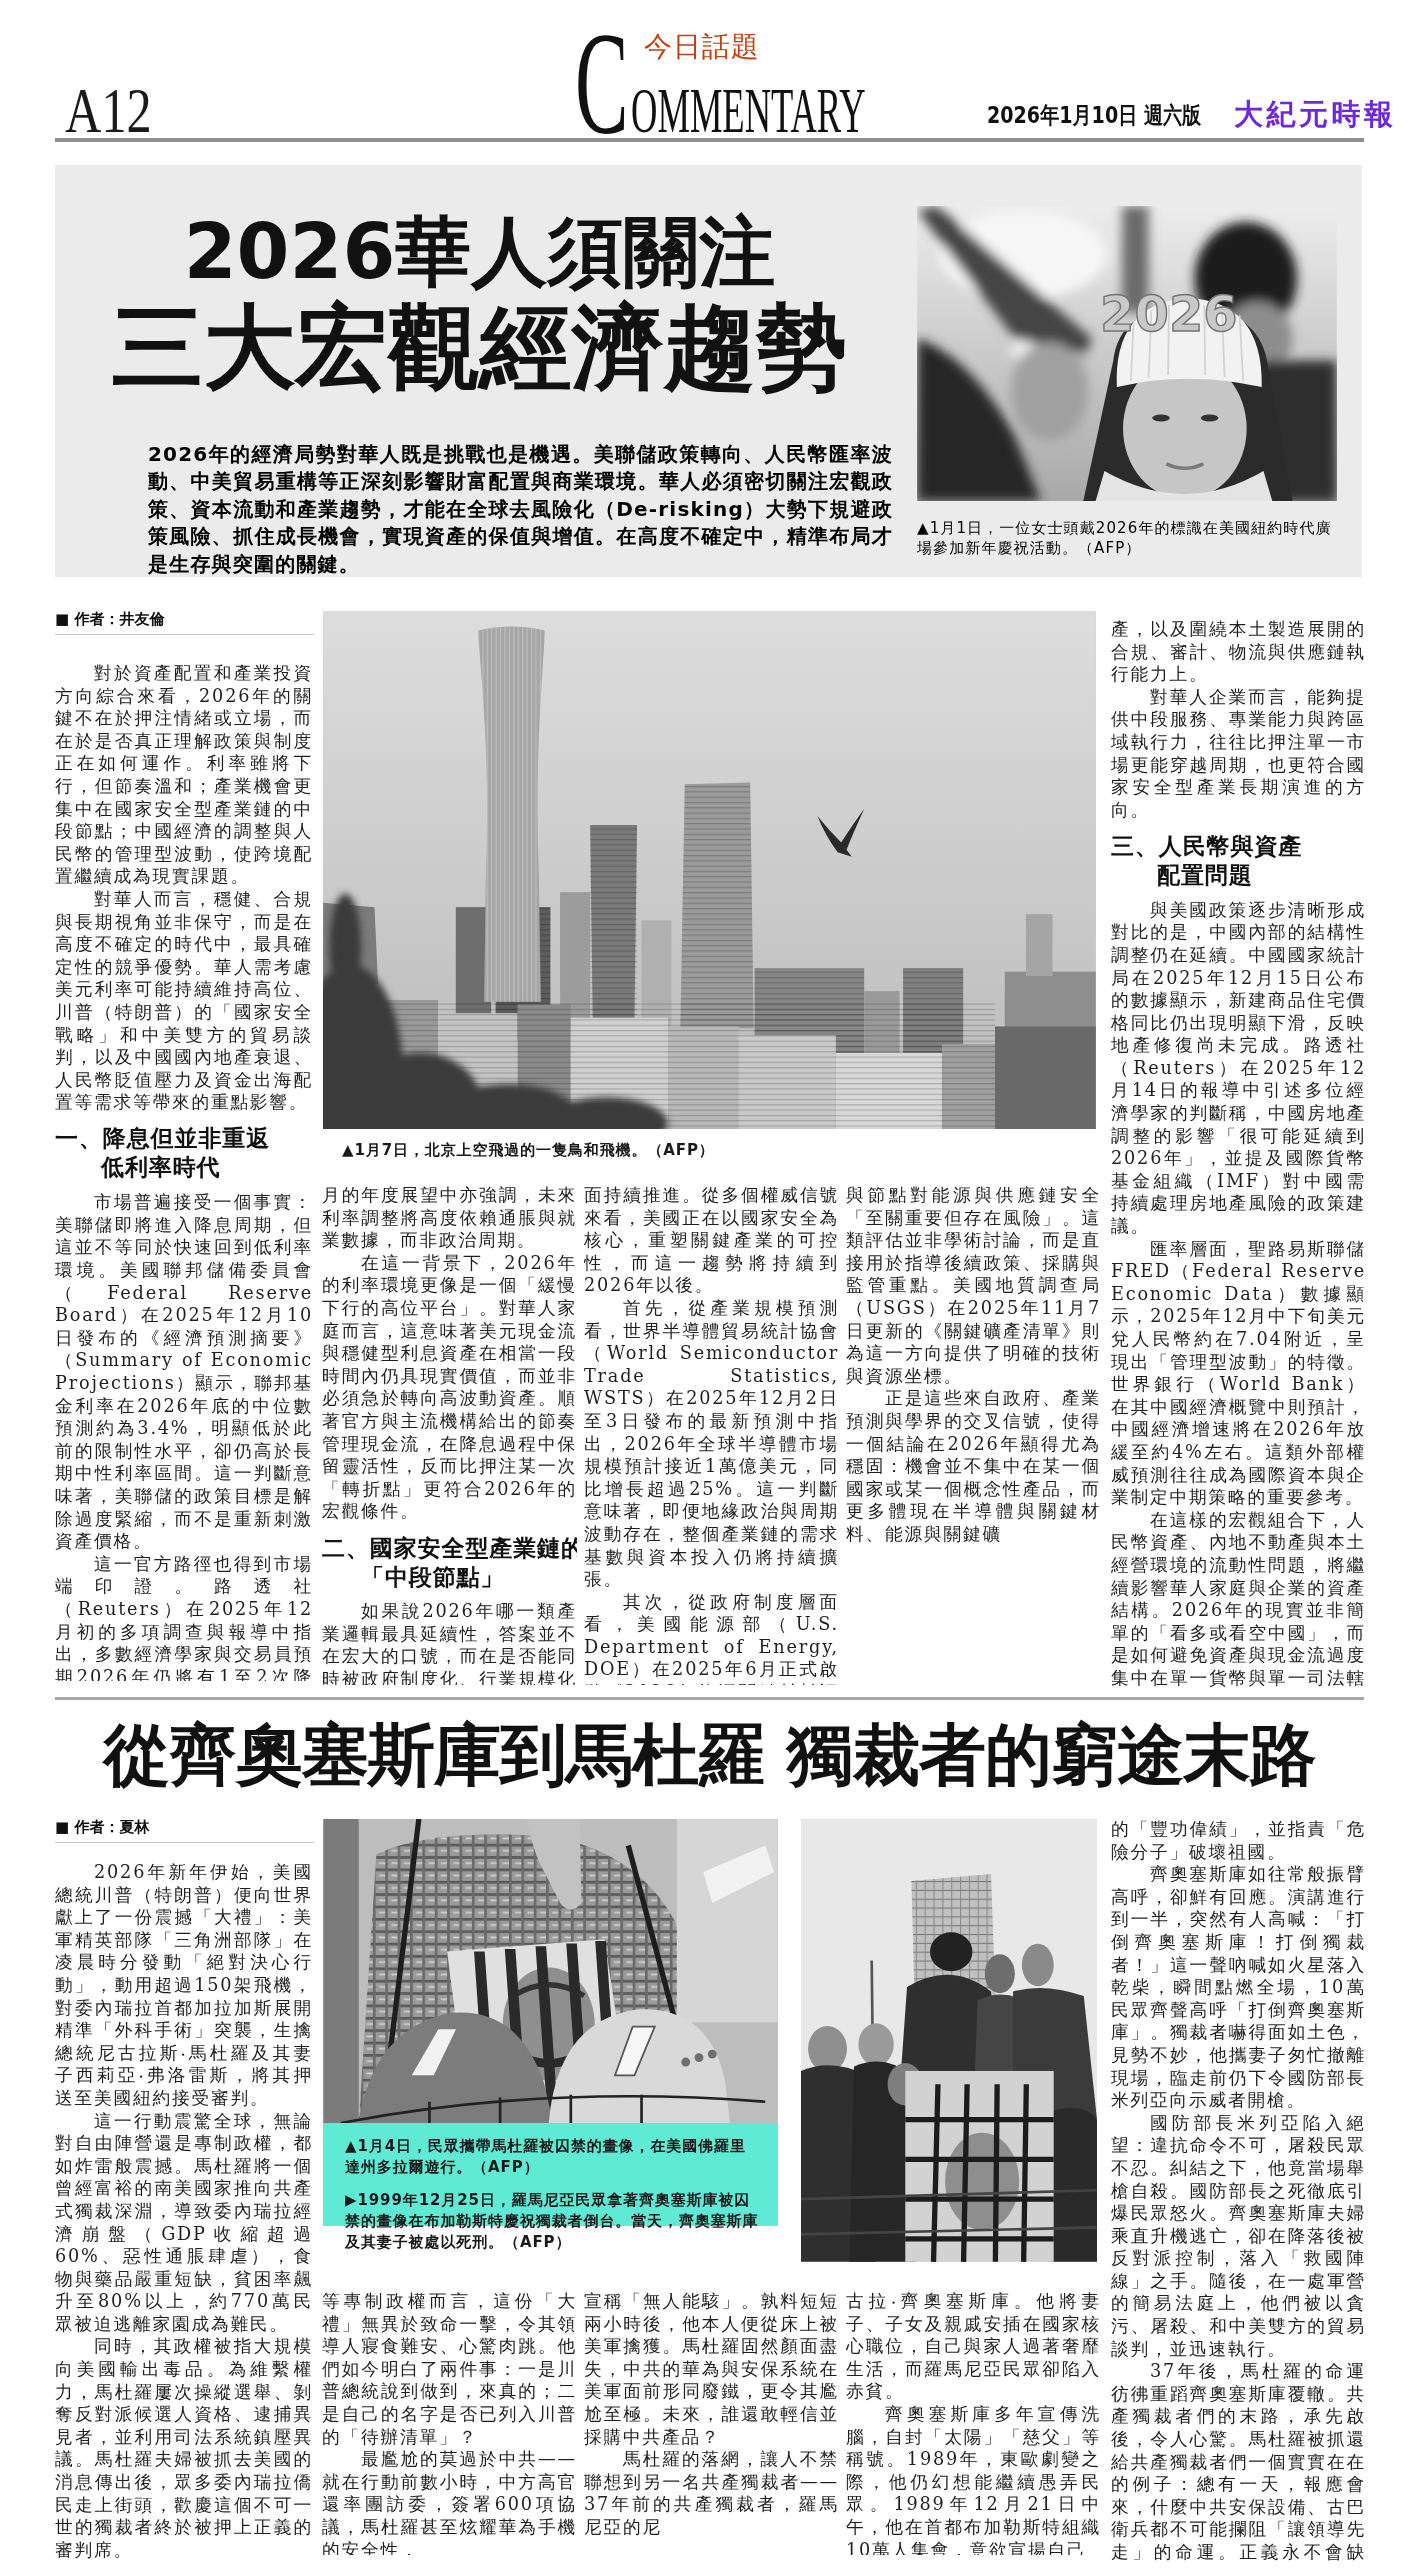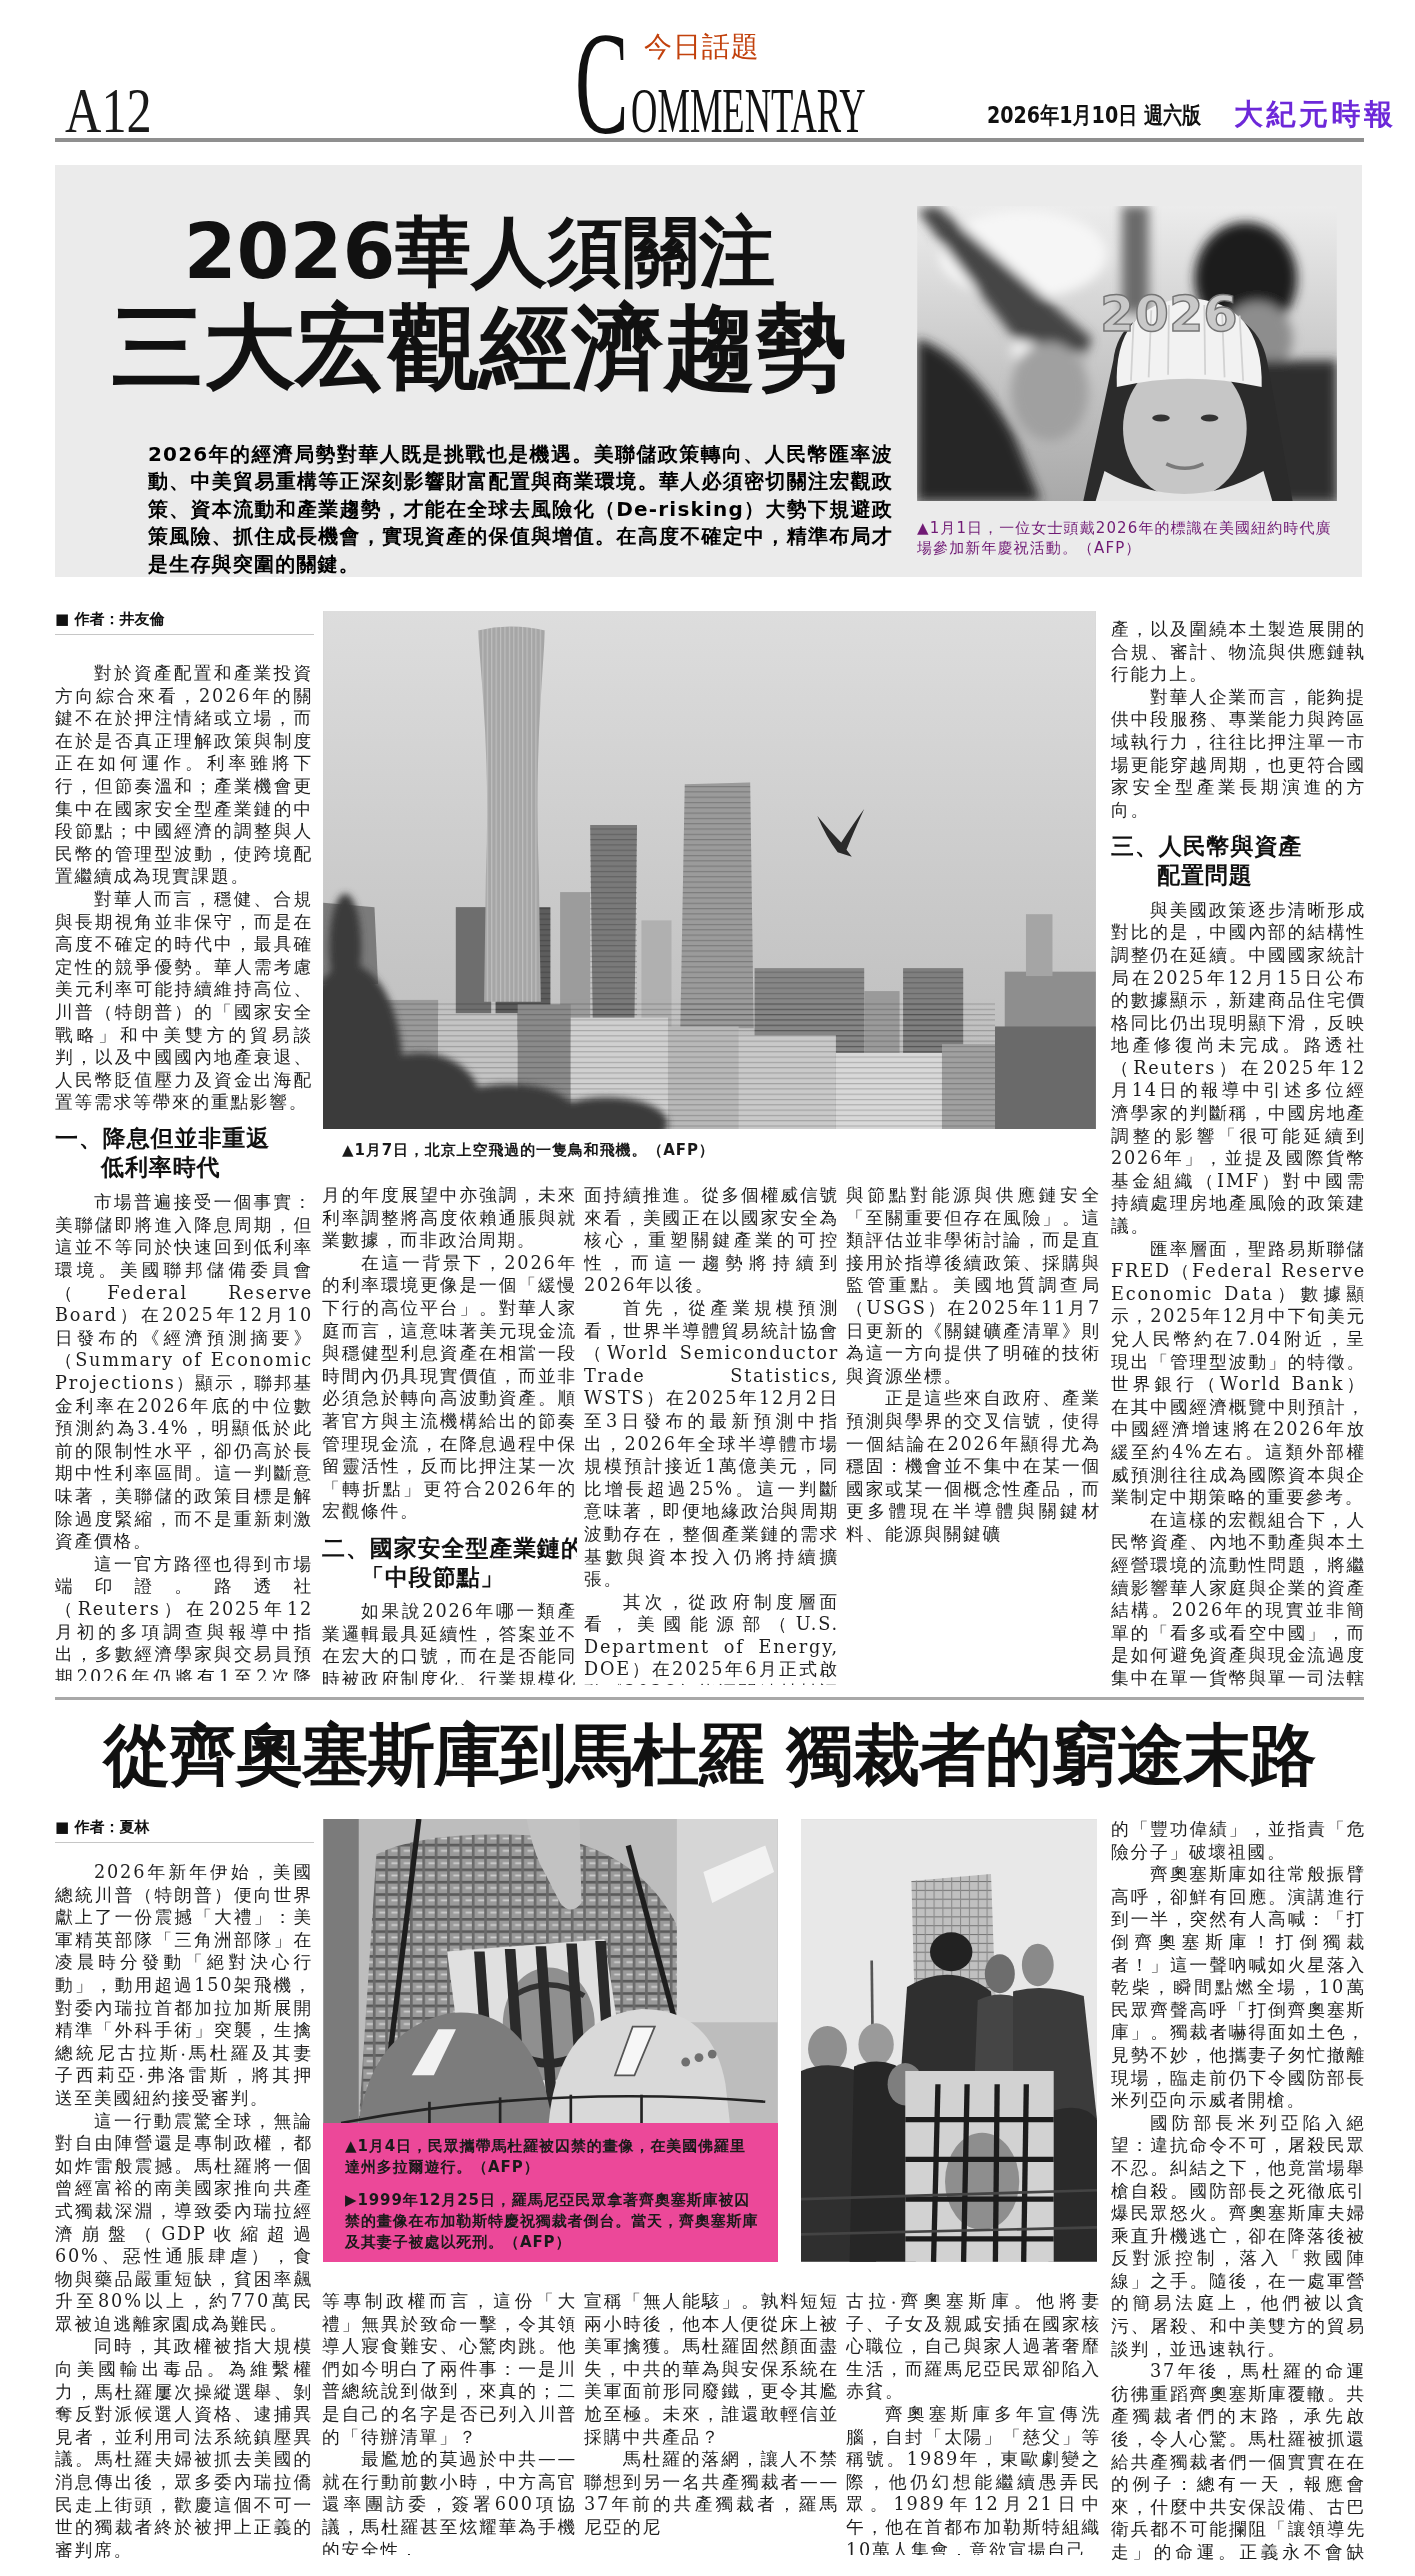--- a/index.html
+++ b/index.html
@@ -14,38 +14,38 @@
   .date { left:987px; top:100px; font-family:"DejaVu Sans",sans-serif; font-weight:bold; font-size:23px; line-height:30px; transform:scaleX(0.83); transform-origin:left top; white-space:nowrap; color:#111; }
   .masthead { left:1209px; top:94px; font-family:"DejaVu Serif",serif; font-weight:bold; font-size:29px; line-height:41px; letter-spacing:3.5px; white-space:nowrap; color:#6d28d9;margin-left:25px; }
   .top-rule { left:55px; top:138px; width:1309px; height:3.5px; background:#8f8f8f; }
 
   
   .panel { left:55px; top:165px; width:1307px; height:412px; background:#ebebeb; }
   .title1 { left:55px; top:209px; width:849px; text-align:center; font-family:"DejaVu Sans",sans-serif; font-weight:bold; font-size:76px; line-height:85px; color:#111; white-space:nowrap; }
   .title2 { left:55px; top:298px; width:849px; text-align:center; font-family:"DejaVu Sans",sans-serif; font-weight:bold; font-size:92px; line-height:99px; color:#111; white-space:nowrap; }
   .lede { left:148px; top:441px; width:745px; font-family:"DejaVu Sans",sans-serif; font-weight:bold; font-size:20px; letter-spacing:1.2px; line-height:27.4px; text-align:justify; color:#000000; }
   .hero { left:917px; top:206px; width:420px; height:295px; overflow:hidden; }
-  .hero-cap { left:917px; top:518px; width:423px; font-family:"DejaVu Sans",sans-serif; font-size:15px; letter-spacing:1.1px; line-height:20.3px; color:#701a75; }
+  .hero-cap { left:917px; top:518px; width:423px; font-family:"DejaVu Sans",sans-serif; font-size:15px; letter-spacing:1.1px; line-height:20.3px; color:#000000; }
 
   .author { font-family:"DejaVu Sans",sans-serif; font-weight:bold; font-size:15px; line-height:21px; color:#111; border-bottom:1.8px solid #c6c6c6; padding-bottom:3.5px; }
 
   .photo { overflow:hidden; background:#cfcfcf; }
   .cap-bold { font-family:"DejaVu Sans",sans-serif; font-weight:bold; font-size:15px; letter-spacing:0.9px; line-height:21px; color:#1a1a1a; }
 
   
   .col { position:absolute; font-family:"DejaVu Serif","Liberation Serif",serif; font-size:17.7px; letter-spacing:1.8px; line-height:22.6px; color:#1f1f1f; text-align:justify; overflow:hidden; overflow-wrap:anywhere; }
   .col p { margin:0; text-indent:39px; }
   .col p.cont { text-indent:0; }
   .col h3 { margin:10.6px 0 8.8px 0; font-family:"DejaVu Sans","Liberation Sans",sans-serif; font-weight:bold; font-size:23px; line-height:29px; letter-spacing:0.9px; color:#111; text-align:left; }
   .col h3 span { display:block; white-space:nowrap; }
   .col h3 span.l2 { padding-left:46px; }
 
   .mid-rule { left:55px; top:1697px; width:1309px; height:2.7px; background:#a8a8a8; }
   .title-a2 { left:55px; top:1720px; width:1309px; text-align:center; font-family:"DejaVu Sans",sans-serif; font-weight:bold; font-size:67px; line-height:71px; letter-spacing:-0.9px; color:#111; white-space:nowrap; }
-  .capbox { left:323px; top:2123px; width:455px; height:139px; background:#ec4899; box-sizing:border-box; padding:13.3px 17.7px 0 22px; }
+  .capbox { left:323px; top:2123px; width:455px; height:103px; background:#5eead4; box-sizing:border-box; padding:13.3px 17.7px 0 22px; }
   .capbox p { margin:0 0 11.5px 0; }
 </style>
 </head>
 <body>
 
 <div class="abs pg-num">A12</div>
 <div class="abs big-c">C</div>
 <div class="abs sec-zh">今日話題</div>
 <div class="abs sec-en">OMMENTARY</div>
 <div class="abs date">2026年1月10日 週六版</div>

